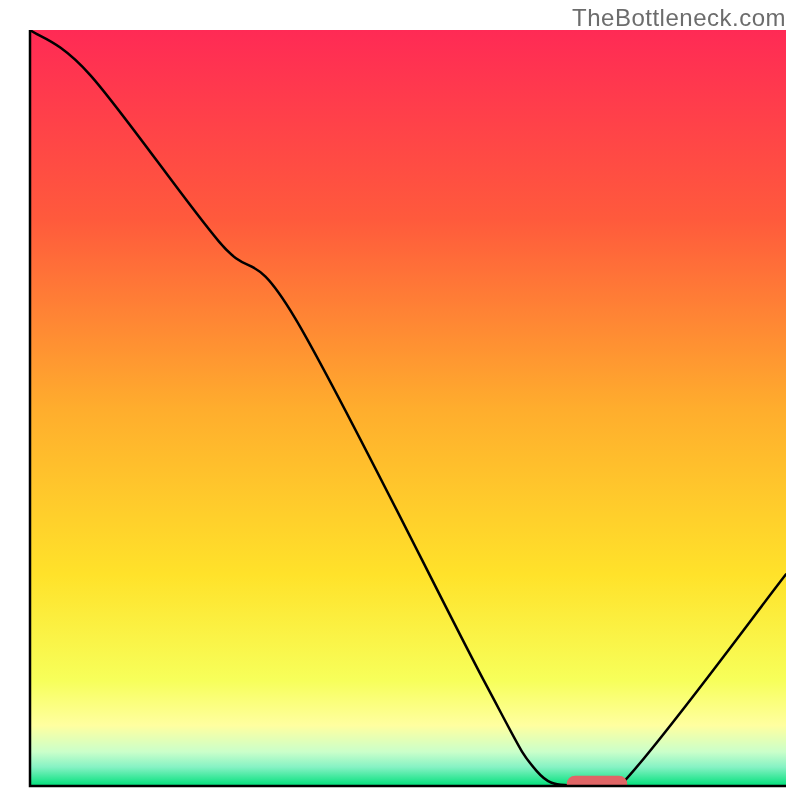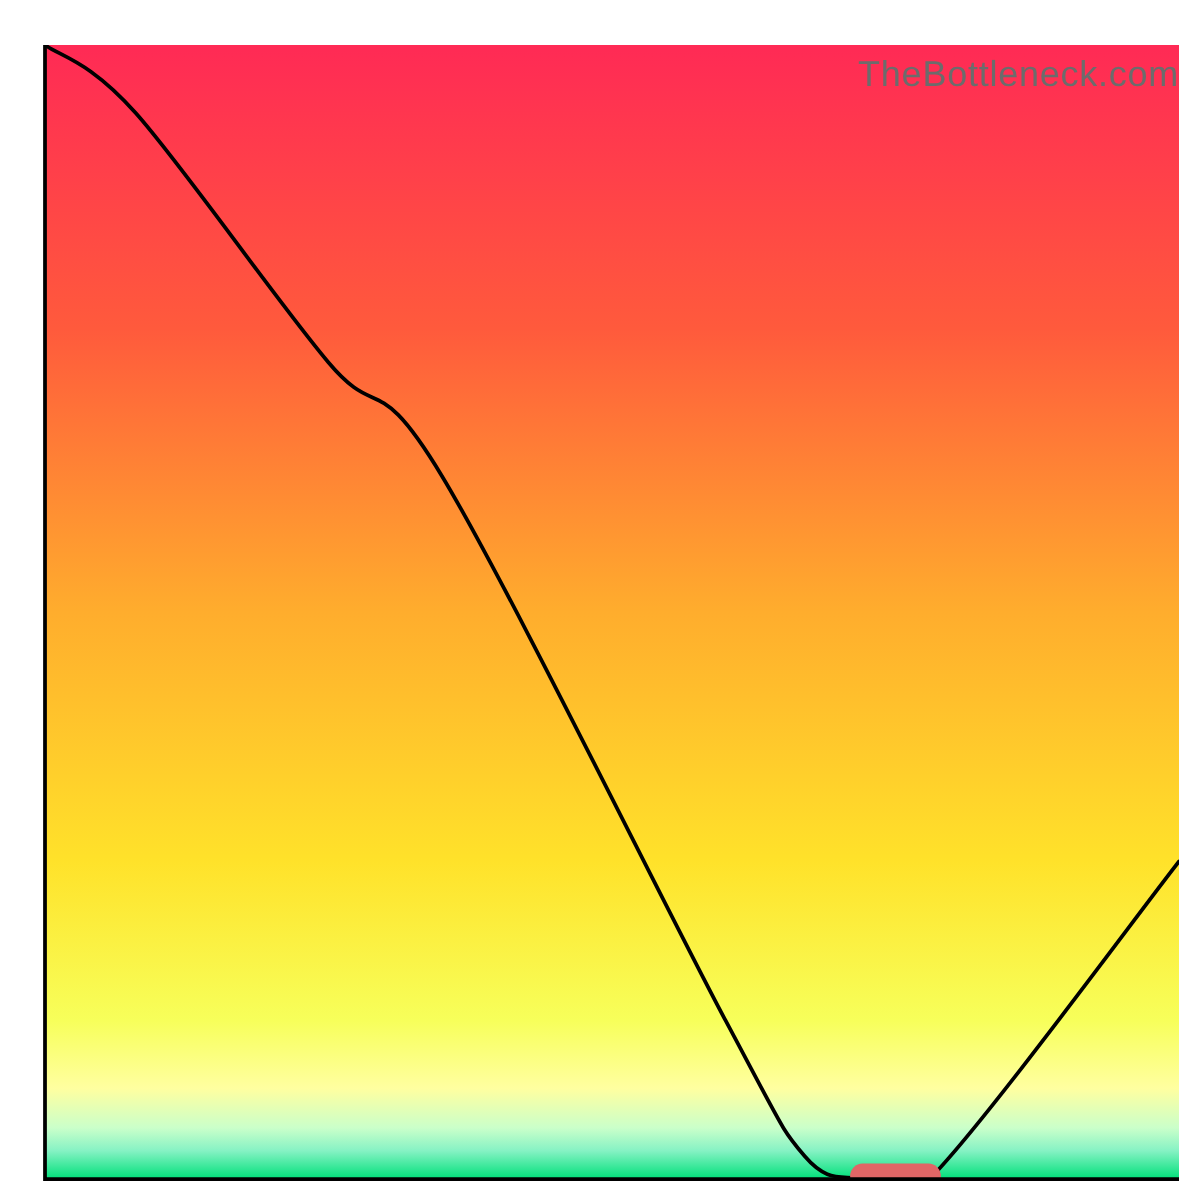--- a/index.html
+++ b/index.html
@@ -17,21 +17,20 @@
   }
   .watermark {
     position: absolute;
     top: 4px;
     right: 14px;
     color: #6c6c6c;
     font-size: 24px;
     font-weight: 500;
     letter-spacing: 0.5px;
     z-index: 10;
-    margin-top: 32px;
   }
   svg.chart {
     position: absolute;
     top: 0;
     left: 0;
     width: 800px;
     height: 800px;
   }
   .axis-line {
     stroke: #000000;

